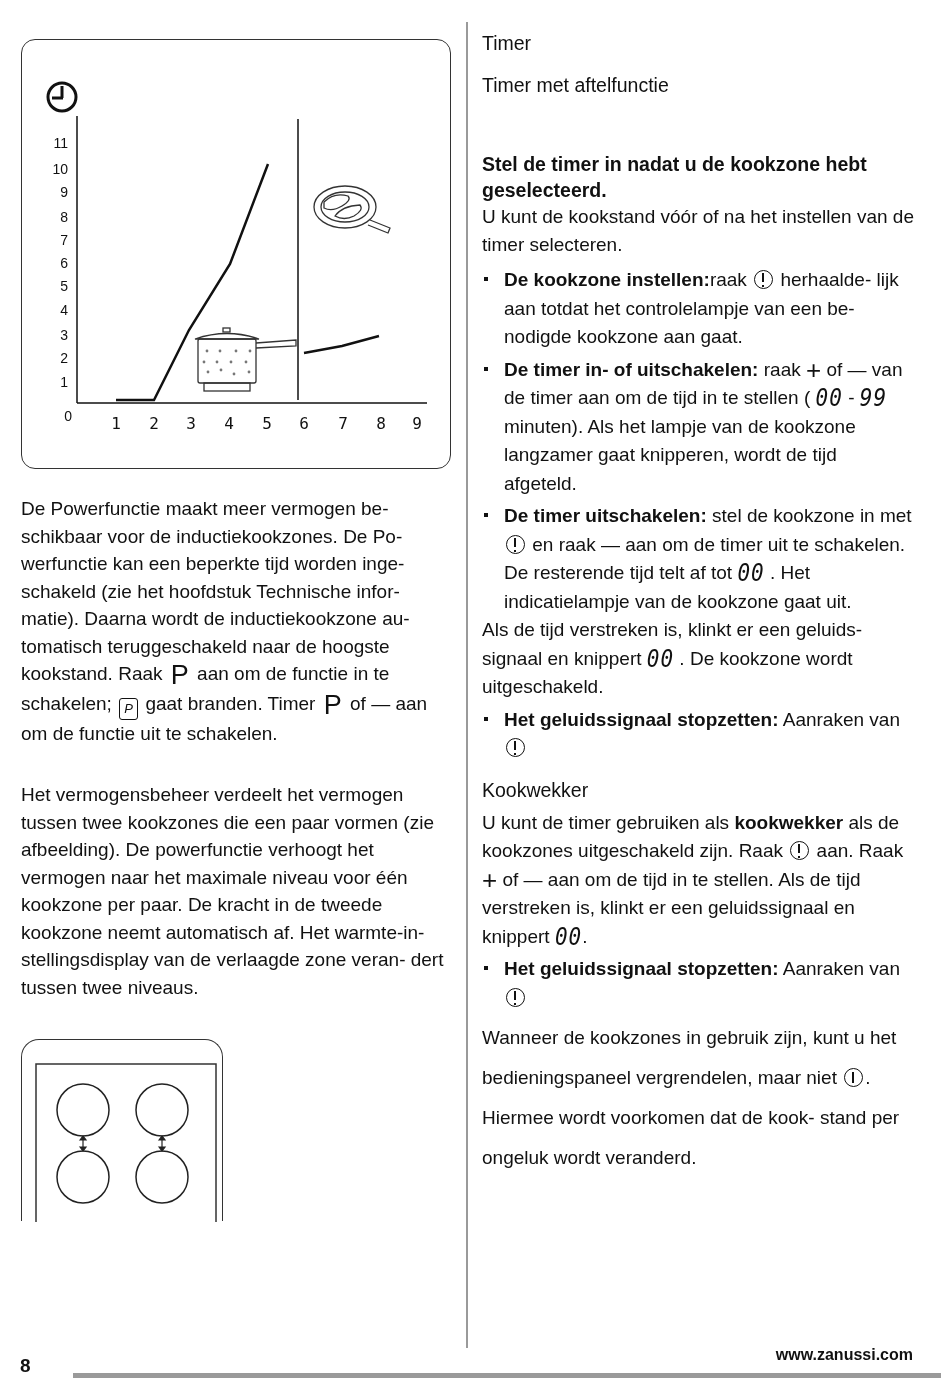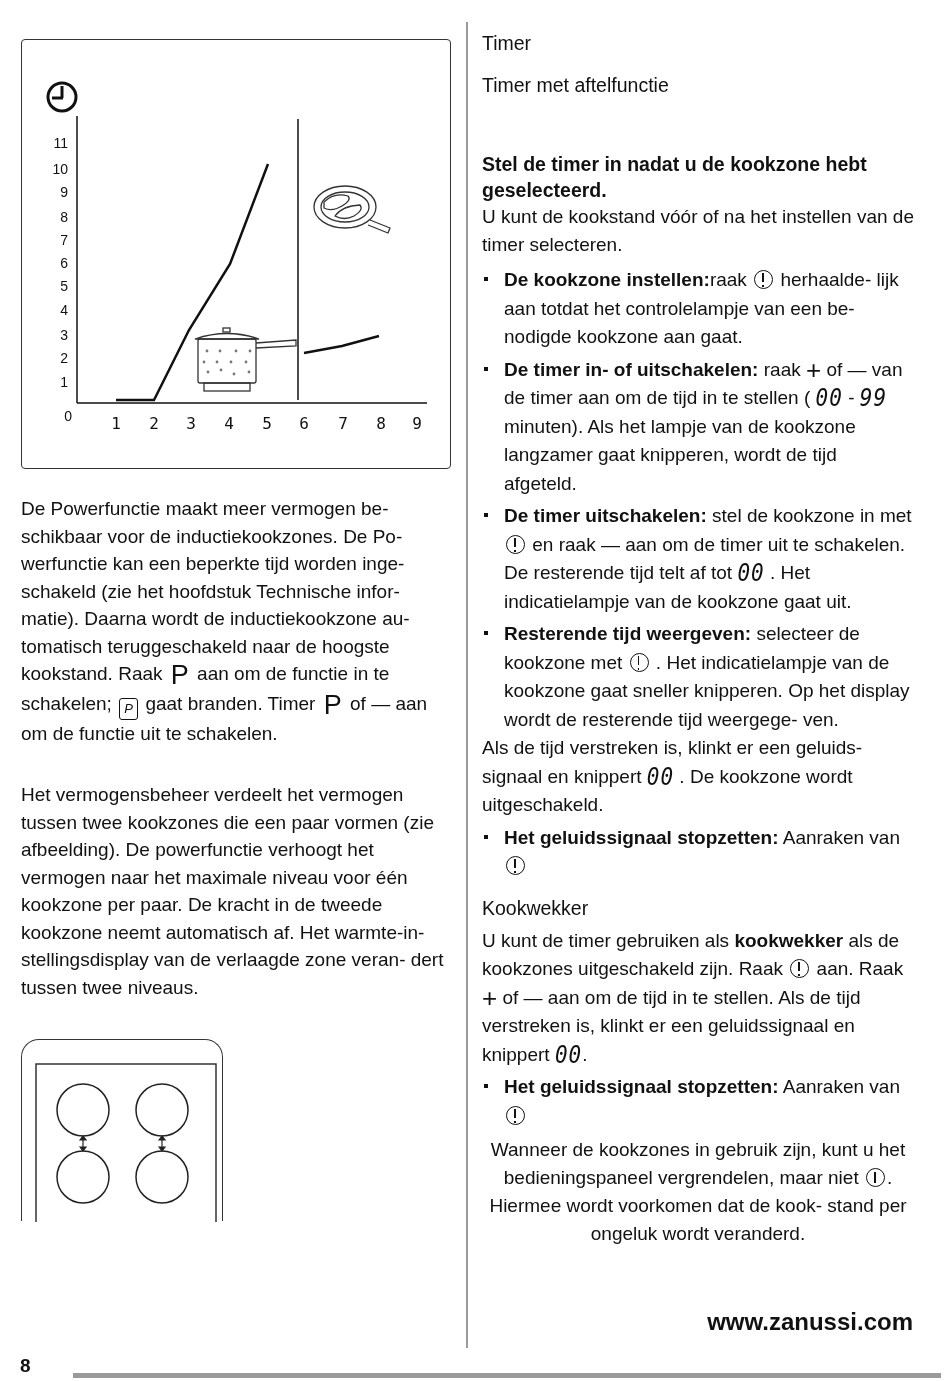--- a/index.html
+++ b/index.html
@@ -19,26 +19,26 @@
   .ico-circ::before { content:""; position:absolute; left:7.2px; bottom:1px; width:1.6px; height:1.6px; background:#111; }
   .ico-lock::before { display:none; }
   .ico-lock::after { top:3px; height:11px; }
   .seg { display:inline-block; font-family:"DejaVu Sans Mono", monospace; font-style:italic;
          font-size:21px; letter-spacing:1px; transform:scaleY(1.15); vertical-align:-1px; }
   .ico-P { font-size:27px; vertical-align:-4px; margin:0 3px; font-weight:normal; }
   .ico-Pbox { display:inline-block; width:17px; height:20px; border:1.3px solid #111; border-radius:3px;
               text-align:center; font-size:13px; font-style:italic; line-height:20px; vertical-align:-3px; margin:0 2px;}
   .ico-plus { font-size:26px; vertical-align:-3px; font-weight:200; }
   .chart-box { position:absolute; left:21px; top:39px; width:430px; height:430px;
-               border:1.5px solid #333; border-radius:4px; box-sizing:border-box; }
+               border:1.5px solid #333; border-radius:14px; box-sizing:border-box; }
   .hob-box { position:absolute; left:21px; top:1039px; width:202px; height:182px;
              border:1.5px solid #333; border-bottom:none; border-radius:18px 18px 0 0; box-sizing:border-box; }
   .footer-bar { position:absolute; left:73px; top:1373px; width:868px; height:5px; background:#9a9a9a; }
   .page-num { position:absolute; left:20px; top:1355px; font-weight:bold; font-size:19px; }
-  .site { position:absolute; right:37px; top:1308px; font-weight:bold; font-size:24px; }
+  .site { position:absolute; right:37px; top:1346px; font-weight:bold; font-size:16px; }
 </style>
 </head>
 <body>
 
 <div class="chart-box">
   <svg width="430" height="430" viewBox="0 0 430 430">
 
     <g>
       <circle cx="40" cy="57" r="14" fill="none" stroke="#111" stroke-width="3"></circle>
       <line x1="40" y1="46" x2="40" y2="58" stroke="#111" stroke-width="3"></line>
@@ -174,26 +174,20 @@
       <span>minuten). Als het lampje van de kookzone langzamer gaat knipperen, wordt de tijd afgeteld.</span>
     </div>
     <div class="bul" style="margin-top:4px;">
       <span class="b">De timer uitschakelen:</span>
       <span>stel de kookzone in met</span>
       <span class="ico-circ"></span>
       <span>en raak — aan om de timer uit te schakelen. De resterende tijd telt af tot</span>
       <span class="seg">00</span>
       <span>. Het indicatielampje van de kookzone gaat uit.</span>
     </div>
-    <div class="bul" style="margin-top:4px;">
-      <span class="b">Resterende tijd weergeven:</span>
-      <span>selecteer de kookzone met</span>
-      <span class="ico-circ"></span>
-      <span>. Het indicatielampje van de kookzone gaat sneller knipperen. Op het display wordt de resterende tijd weergege- ven.</span>
-    </div>
     <p style="line-height:28.5px;">
       <span>Als de tijd verstreken is, klinkt er een geluids- signaal en knippert</span>
       <span class="seg">00</span>
       <span>. De kookzone wordt uitgeschakeld.</span>
     </p>
     <div class="bul" style="margin-top:4px;">
       <span class="b">Het geluidssignaal stopzetten:</span>
       <span>Aanraken van</span>
       <span class="ico-circ"></span>
     </div>
@@ -208,21 +202,21 @@
       <span class="ico-plus">+</span>
       <span>of — aan om de tijd in te stellen. Als de tijd verstreken is, klinkt er een geluidssignaal en knippert</span>
       <span class="seg">00</span><span>.</span>
     </p>
     <div class="bul" style="margin-top:4px;">
       <span class="b">Het geluidssignaal stopzetten:</span>
       <span>Aanraken van</span>
       <span class="ico-circ"></span>
     </div>
 
-    <p style="margin-top:6px; line-height:28px;text-align:center;">
+    <p style="margin-top:6px; line-height:40px;">
       <span>Wanneer de kookzones in gebruik zijn, kunt u het bedieningspaneel vergrendelen, maar niet</span>
       <span class="ico-circ ico-lock"></span><span>. Hiermee wordt voorkomen dat de kook- stand per ongeluk wordt veranderd.</span>
     </p>
   </div>
 </div>
 
 <div class="page-num">8</div>
 <div class="site">www.zanussi.com</div>
 <div class="footer-bar"></div>
 

